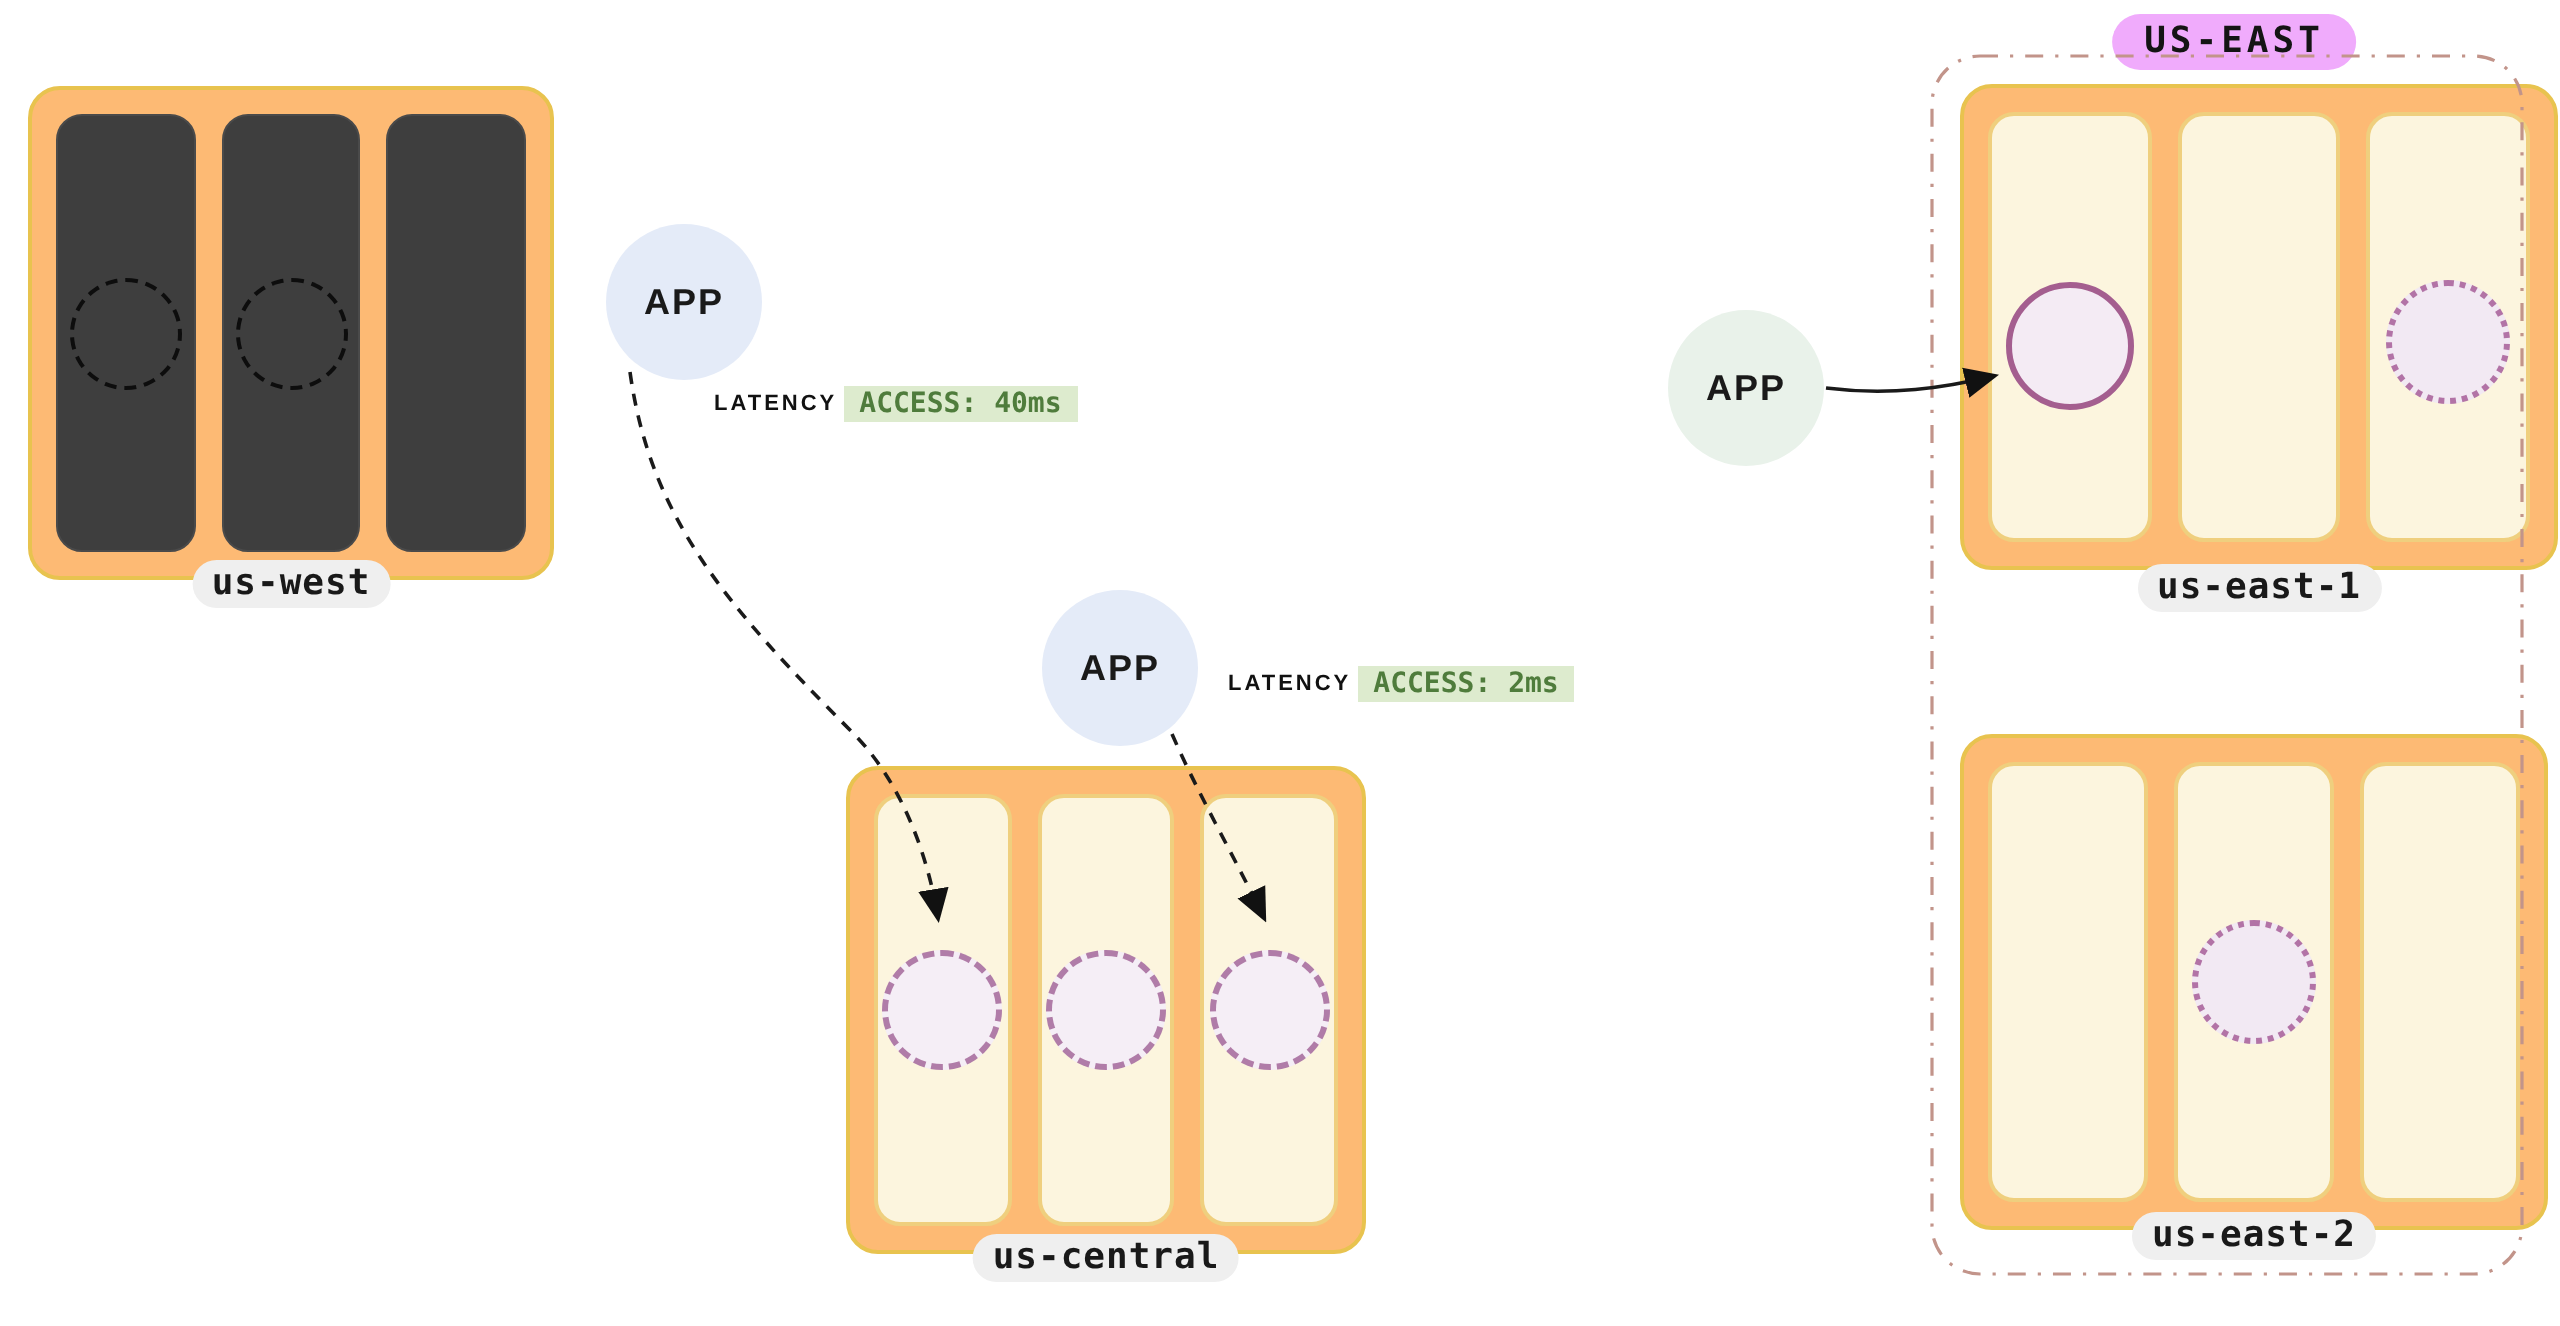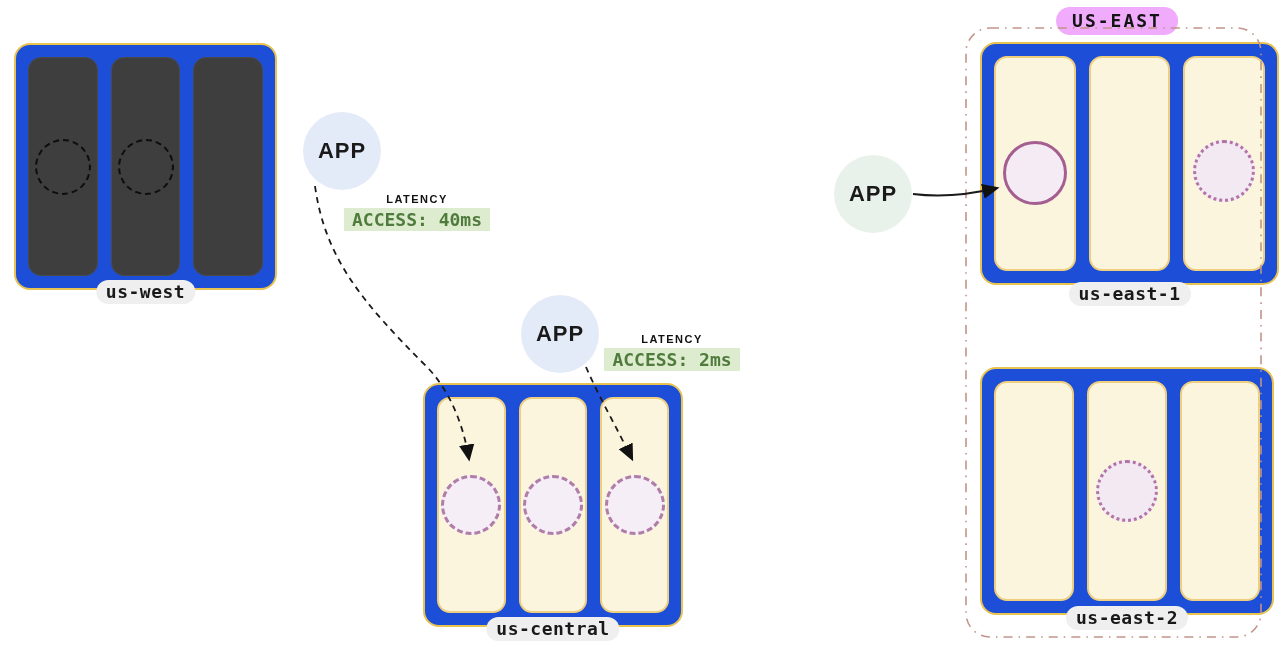--- a/index.html
+++ b/index.html
@@ -6,21 +6,21 @@
   .canvas{
     position:relative;
     width:1280px;height:663px;
     background:#ffffff;
     font-family:"Liberation Sans", sans-serif;
     overflow:hidden;
   }
   
   .region{
     position:absolute;
-    background:#1d4ed8;
+    background:#fdba74;
     border:2px solid #E8C34F;
     border-radius:16px;
     box-sizing:border-box;
     display:flex;
     gap:13px;
     padding:12px 12px;
   }
   .zone{
     flex:1;
     border-radius:13px;
@@ -86,46 +86,46 @@
     white-space:nowrap;
     transform:translateX(-50%);
   }
   
   .app-node{
     position:absolute;
     width:78px;height:78px;
     border-radius:50%;
     display:flex;align-items:center;justify-content:center;
     font-weight:bold;
-    font-size:22px;
+    font-size:18px;
     letter-spacing:1px;
     color:#1a1a1a;
   }
   .app-node.blue{ background:#E4EBF8; }
   .app-node.green{ background:#E9F2EA; }
   
   .latency{
     position:absolute;
     display:flex;
-    flex-direction:column;
+    flex-direction:row;
     align-items:center;
     gap:3px;
   }
   .latency-title{
     font-weight:bold;
     font-size:11px;
     letter-spacing:1.5px;
     color:#111111;
   }
   .access-badge{
     background:#DDEBCE;
     color:#4F7C3C;
     font-family:"DejaVu Sans Mono", monospace;
     font-weight:bold;
-    font-size:18px;
+    font-size:14px;
     padding:1px 8px;
     white-space:nowrap;
   }
   
   .overlay{
     position:absolute;
     left:0;top:0;
     pointer-events:none;
   }
 </style>

